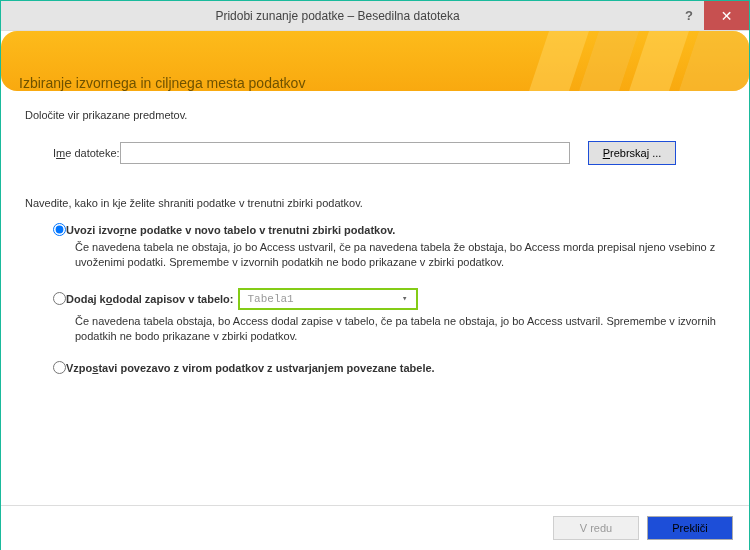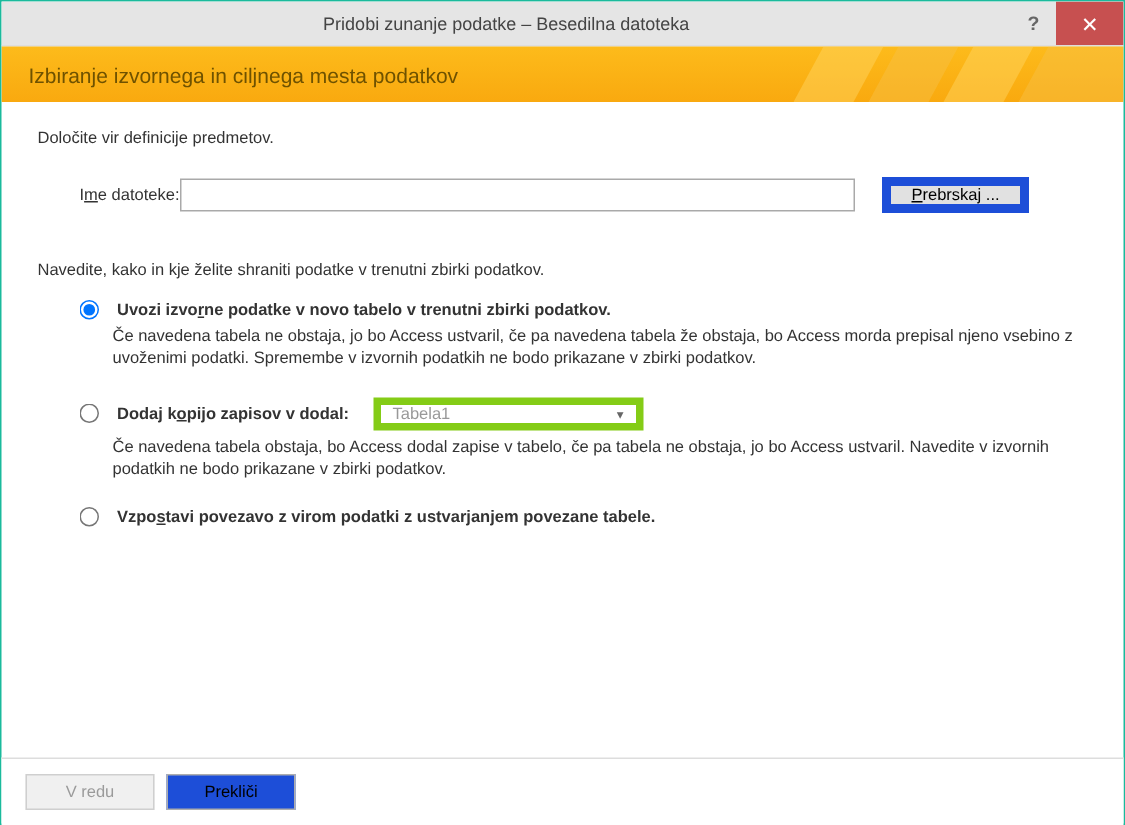--- a/index.html
+++ b/index.html
@@ -40,27 +40,28 @@
     font-size: 13px;
     color: #666;
   }
   .titlebar-btn.help { width: 30px; font-weight: bold; }
   .titlebar-btn.close {
     background: #c75050;
     color: #fff;
     font-size: 14px;
   }
   .banner {
-    height: 37px;
+    height: 60px;
     background: linear-gradient(to bottom, #fdbb1b 0%, #f9a90f 100%);
     display: flex;
-    align-items: center;
+    align-items: flex-end;
     padding: 0 18px;
     position: relative;
     overflow: hidden;
+    border-radius: 16px;
   }
   .banner-text {
     font-size: 14px;
     color: #6f5200;
     z-index: 2;
   }
   .banner-deco {
     position: absolute;
     right: 0;
     top: 0;
@@ -90,53 +91,53 @@
     height: 22px;
     border: 1px solid #a9a9a9;
     padding: 2px 4px;
     font-family: inherit;
     font-size: 11px;
     max-width: 450px;
   }
   .browse-btn {
     height: 24px;
     padding: 0 14px;
-    border: 6px solid #1d4ed8;
+    border: 1px solid #1d4ed8;
     background: #e1e1e1;
     font-family: inherit;
     font-size: 11px;
     margin-left: 18px;
   }
   .instr {
     margin-bottom: 14px;
     margin-top: 28px;
   }
   .options {
     margin-left: 28px;
   }
   .opt {
     margin-bottom: 18px;
   }
   .opt-head {
     display: flex;
     align-items: center;
-    gap: 12px;
+    gap: 0;
     margin-bottom: 4px;
   }
   .opt-head label { font-weight: bold; }
   .opt-desc {
     margin-left: 22px;
     color: #333;
     line-height: 1.35;
   }
   .table-select {
     height: 22px;
-    border: 5px solid #84cc16;
+    border: 2px solid #84cc16;
     padding: 2px 8px;
-    font-family: Liberation Sans, sans-serif;
+    font-family: Liberation Mono, monospace;
     font-size: 11px;
     width: 180px;
     color: #777;
     display: inline-flex;
     align-items: center;
     justify-content: space-between;
     background: #fff;
     margin-left: 4px;
   }
   .table-select.disabled {
@@ -148,20 +149,21 @@
     color: #666;
   }
   .footer {
     position: absolute;
     bottom: 0;
     left: 1px;
     right: 1px;
     border-top: 1px solid #ddd;
     padding: 10px 16px;
     display: flex;
+    justify-content: flex-end;
     gap: 8px;
     background: #fff;
   }
   .footer button {
     height: 24px;
     min-width: 86px;
     border: 1px solid #adadad;
     background: #1d4ed8;
     font-family: inherit;
     font-size: 11px;
@@ -188,21 +190,21 @@
   <div class="banner-text">Izbiranje izvornega in ciljnega mesta podatkov</div>
   <svg class="banner-deco" viewBox="0 0 220 55" preserveAspectRatio="none">
     <polygon points="20,0 60,0 40,55 0,55" fill="#ffd766"></polygon>
     <polygon points="70,0 110,0 90,55 50,55" fill="#f7c24a"></polygon>
     <polygon points="120,0 160,0 140,55 100,55" fill="#ffd766"></polygon>
     <polygon points="170,0 220,0 220,55 150,55" fill="#f7c24a"></polygon>
   </svg>
 </div>
 
 <div class="content">
-  <div class="prompt">Določite vir definicije predmetov.</div>
+  <div class="prompt">Določite vir prikazane predmetov.</div>
 
   <div class="file-row">
     <span class="file-label">
       <span>I</span><span class="underline">m</span><span>e datoteke:</span>
     </span>
     <input type="text" class="file-input" value="" style="">
     <button class="browse-btn">
       <span></span><span class="underline">P</span><span>rebrskaj ...</span>
     </button>
   </div>
@@ -218,35 +220,35 @@
           <span>Uvozi izvo</span><span class="underline">r</span><span>ne podatke v novo tabelo v trenutni zbirki podatkov.</span>
         </label>
       </div>
       <div class="opt-desc">Če navedena tabela ne obstaja, jo bo Access ustvaril, če pa navedena tabela že obstaja, bo Access morda prepisal njeno vsebino z uvoženimi podatki. Spremembe v izvornih podatkih ne bodo prikazane v zbirki podatkov.</div>
     </div>
 
     <div class="opt">
       <div class="opt-head">
         <input type="radio" name="mode" style="">
         <label>
-          <span>Dodaj k</span><span class="underline">o</span><span>pijo zapisov v dodal:</span>
+          <span>Dodaj k</span><span class="underline">o</span><span>dodal zapisov v tabelo:</span>
         </label>
         <span class="table-select disabled">
           <span>Tabela1</span>
           <span class="chev">▾</span>
         </span>
       </div>
-      <div class="opt-desc">Če navedena tabela obstaja, bo Access dodal zapise v tabelo, če pa tabela ne obstaja, jo bo Access ustvaril. Navedite v izvornih podatkih ne bodo prikazane v zbirki podatkov.</div>
+      <div class="opt-desc">Če navedena tabela obstaja, bo Access dodal zapise v tabelo, če pa tabela ne obstaja, jo bo Access ustvaril. Spremembe v izvornih podatkih ne bodo prikazane v zbirki podatkov.</div>
     </div>
 
     <div class="opt">
       <div class="opt-head">
         <input type="radio" name="mode" style="">
         <label>
-          <span>Vzpo</span><span class="underline">s</span><span>tavi povezavo z virom podatki z ustvarjanjem povezane tabele.</span>
+          <span>Vzpo</span><span class="underline">s</span><span>tavi povezavo z virom podatkov z ustvarjanjem povezane tabele.</span>
         </label>
       </div>
     </div>
 
   </div>
 </div>
 
 <div class="footer">
   <button disabled="">V redu</button>
   <button>Prekliči</button>

